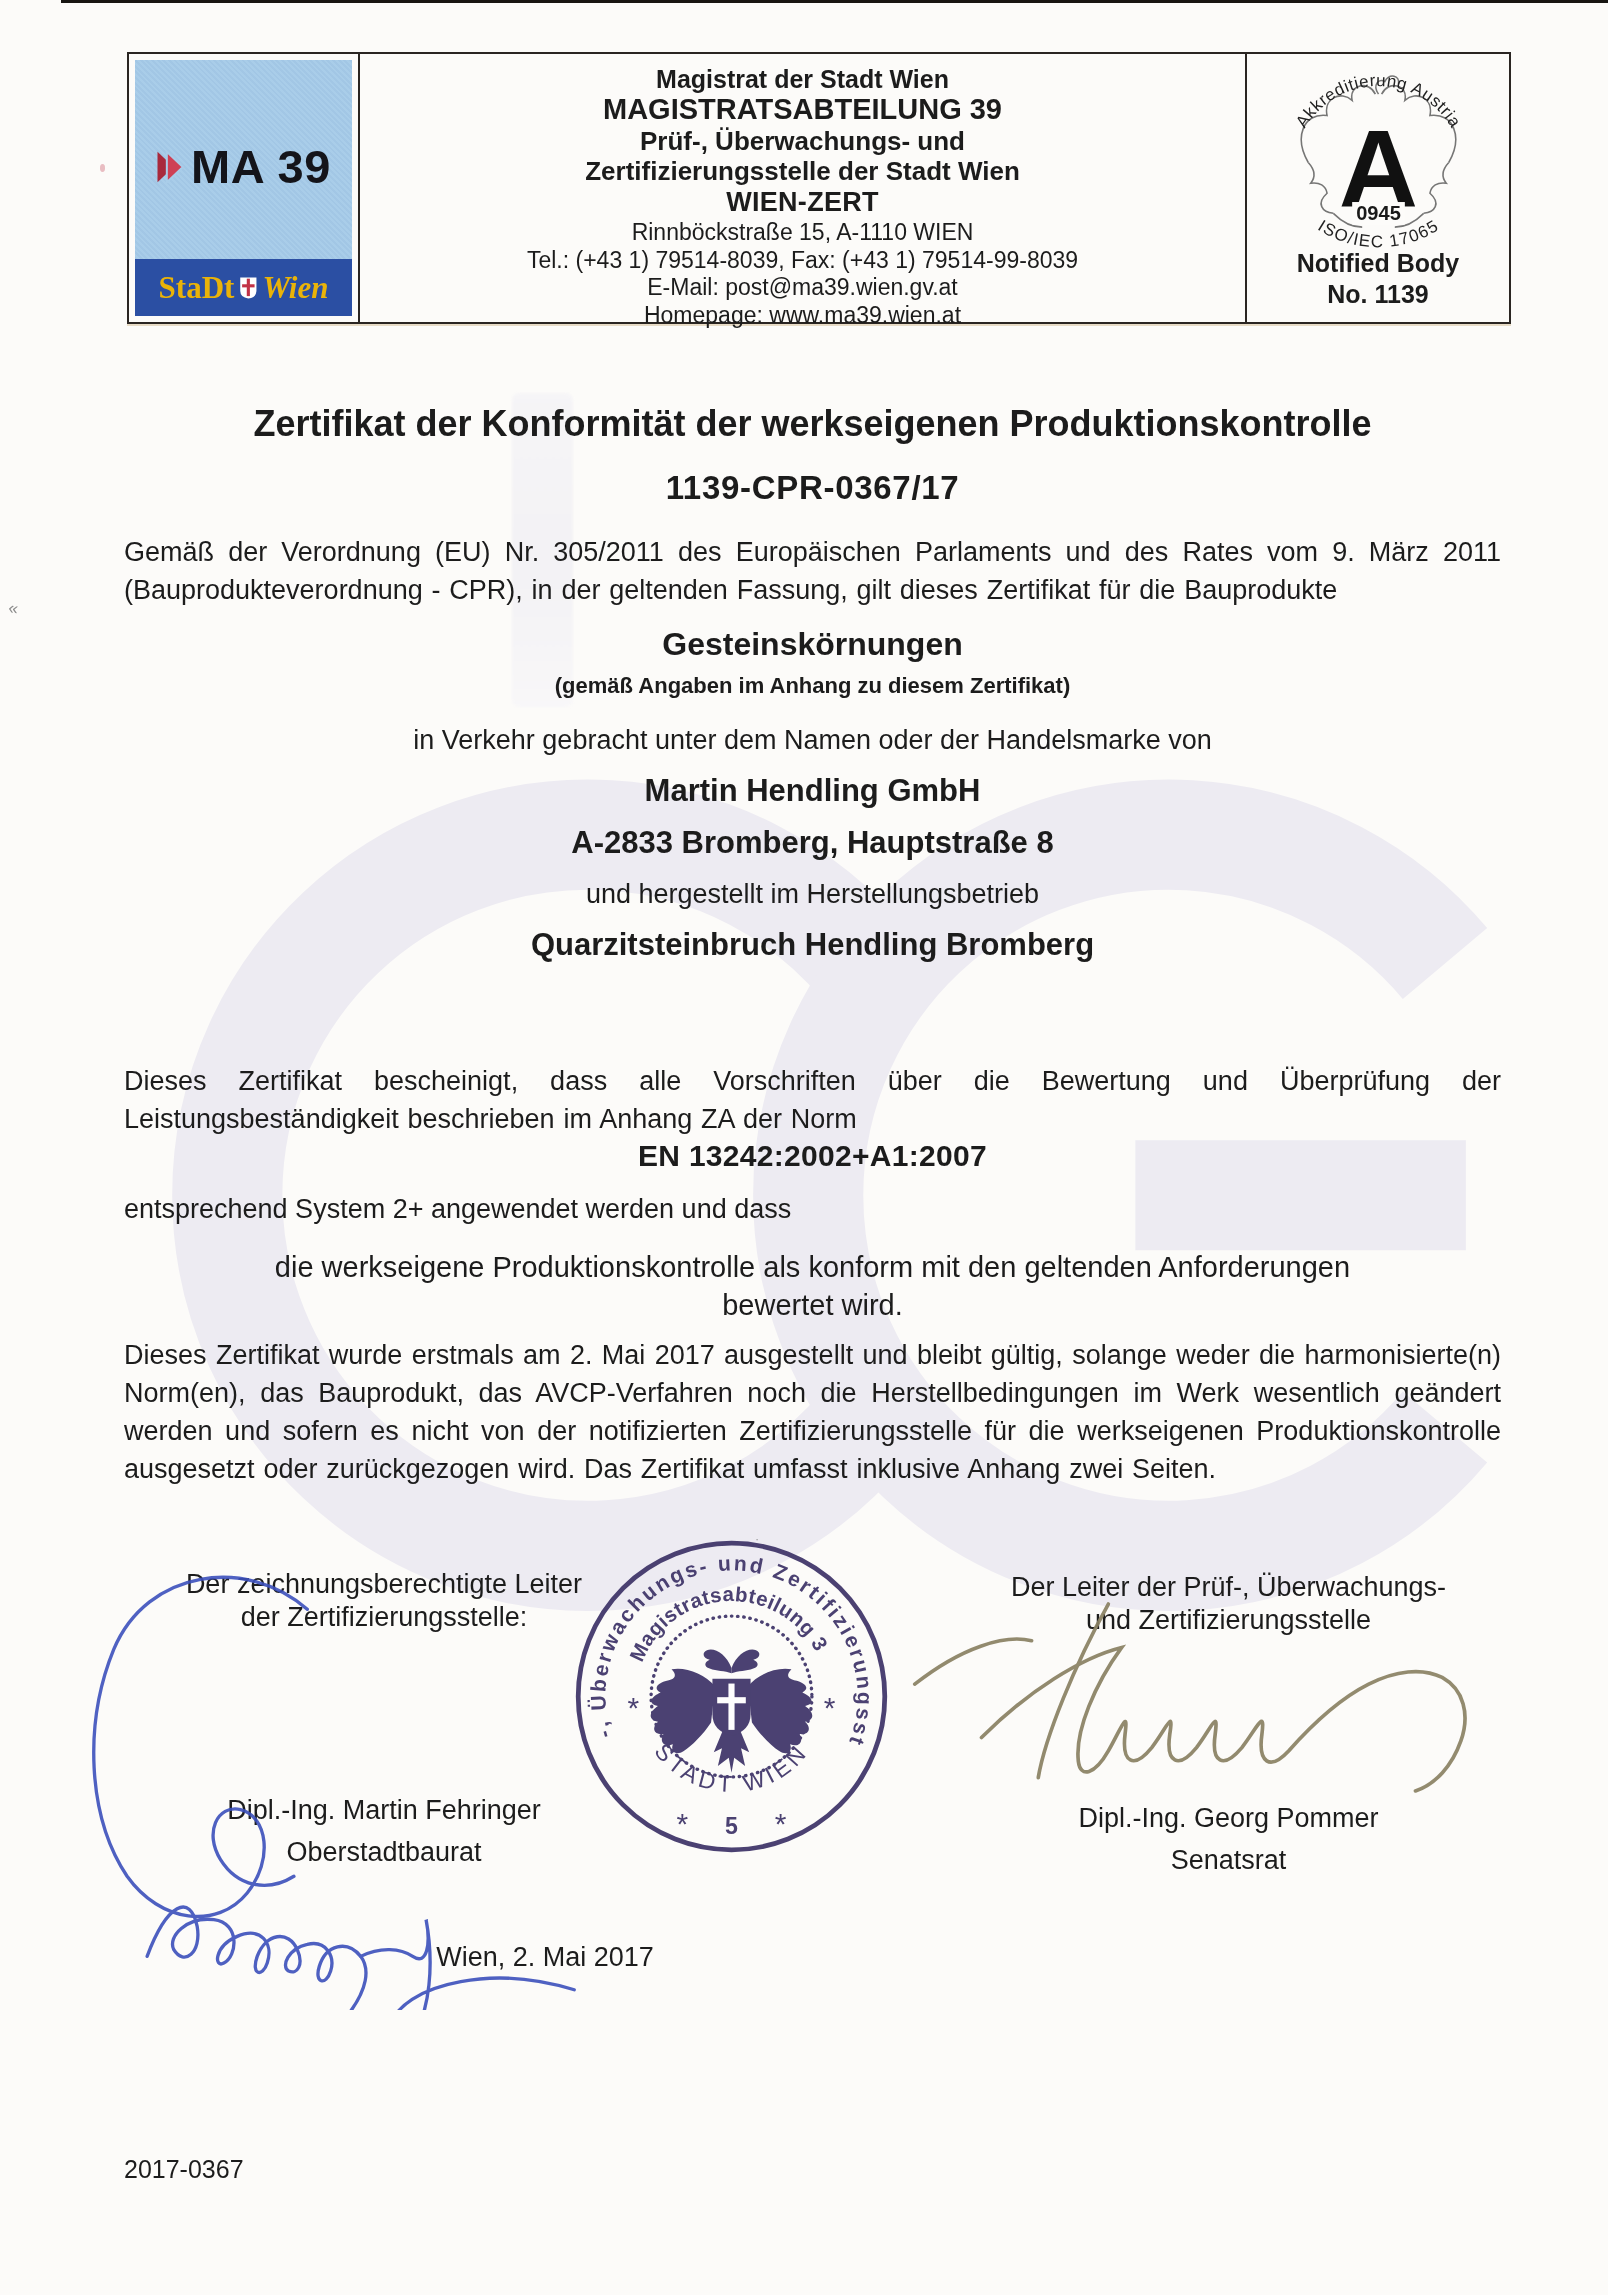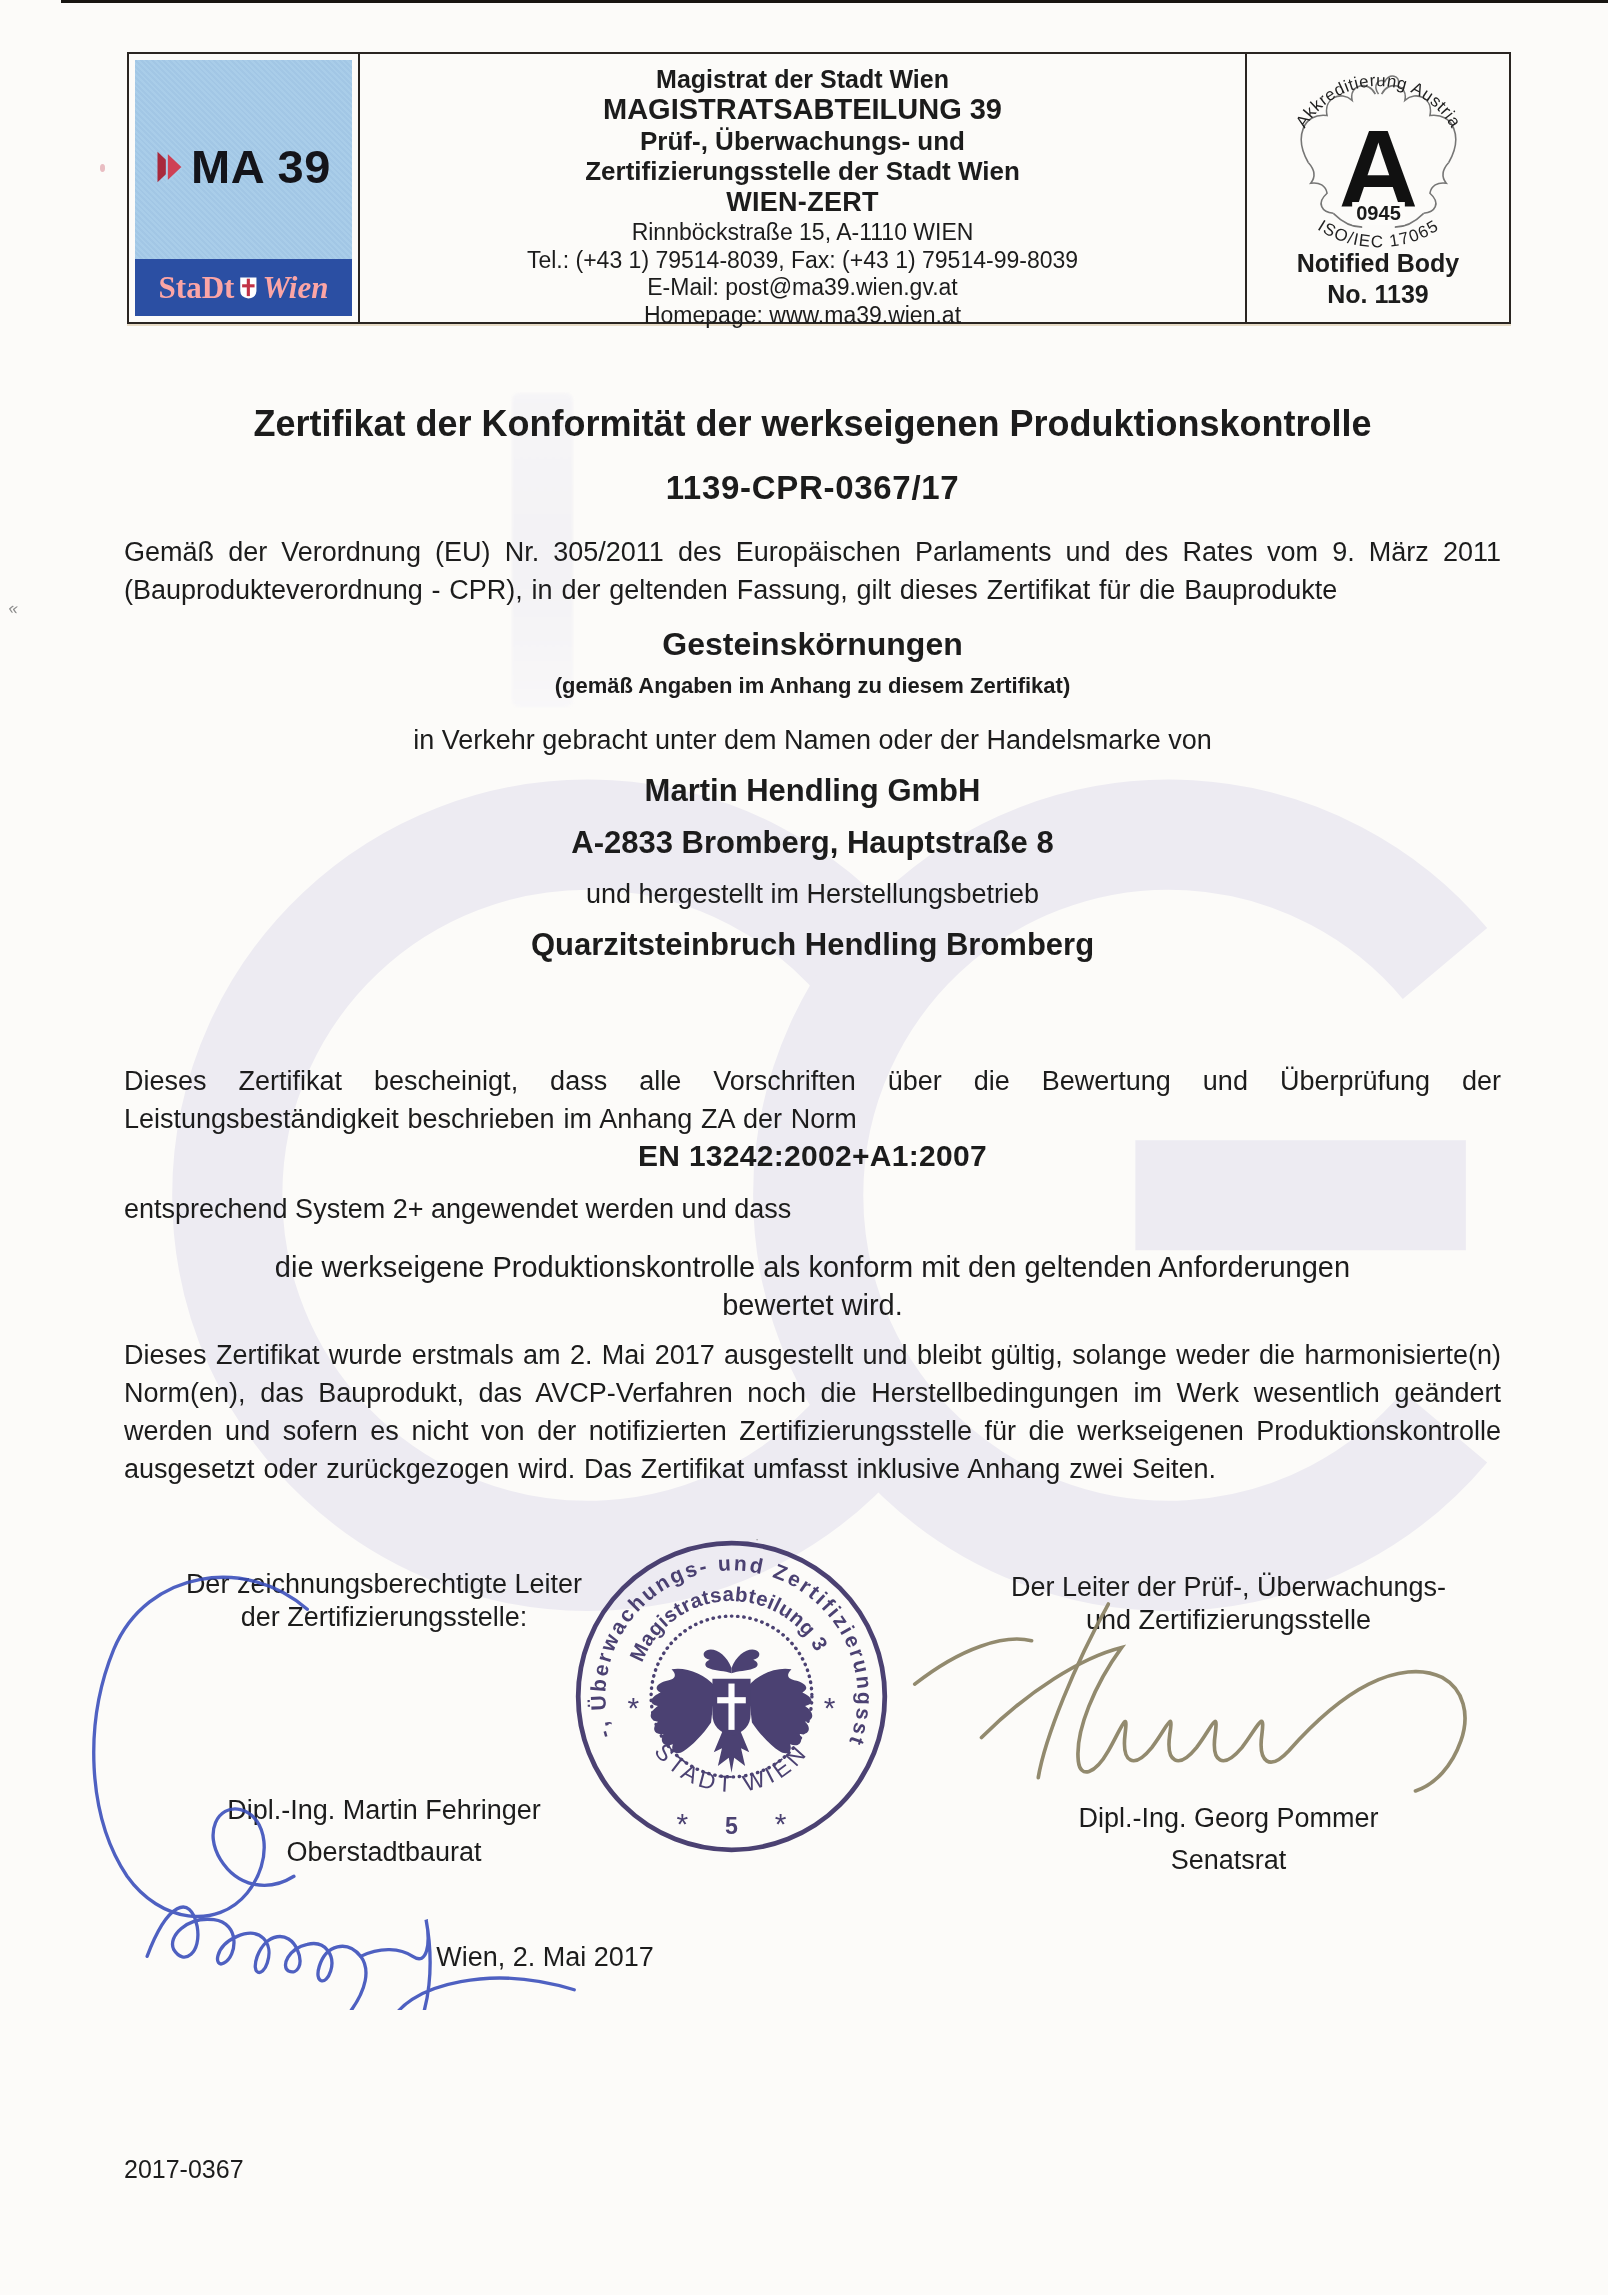--- a/index.html
+++ b/index.html
@@ -44,21 +44,21 @@
     position:relative;width:100%;height:100%;
     background:
       repeating-linear-gradient(45deg, rgba(120,160,205,.14) 0 2px, rgba(255,255,255,0) 2px 4px),
       #a9cde9;
   }
   .logo-row{position:absolute;left:0;right:0;top:79px;display:flex;align-items:center;justify-content:center;gap:0;}
   .ma39-text{font-weight:bold;font-size:47px;letter-spacing:0.7px;color:#14141a;}
   .logo-band{
     position:absolute;left:0;right:0;bottom:0;height:57px;background:#2b4fa3;
     display:flex;align-items:center;justify-content:center;gap:4.7px;
-    color:#fca5a5;font-family:"Liberation Serif", serif;font-size:31px;font-weight:bold;
+    color:#eab308;font-family:"Liberation Serif", serif;font-size:31px;font-weight:bold;
   }
   .logo-band .wien{font-style:italic;}
 
   .hc{line-height:1.15;}
   .hc1{font-size:25px;font-weight:bold;}
   .hc2{font-size:29px;font-weight:bold;}
   .hc3{font-size:26px;font-weight:bold;}
   .hc5{font-size:27px;font-weight:bold;letter-spacing:0.3px;}
   .hc-small{font-size:23px;margin-top:1.3px;}
 

